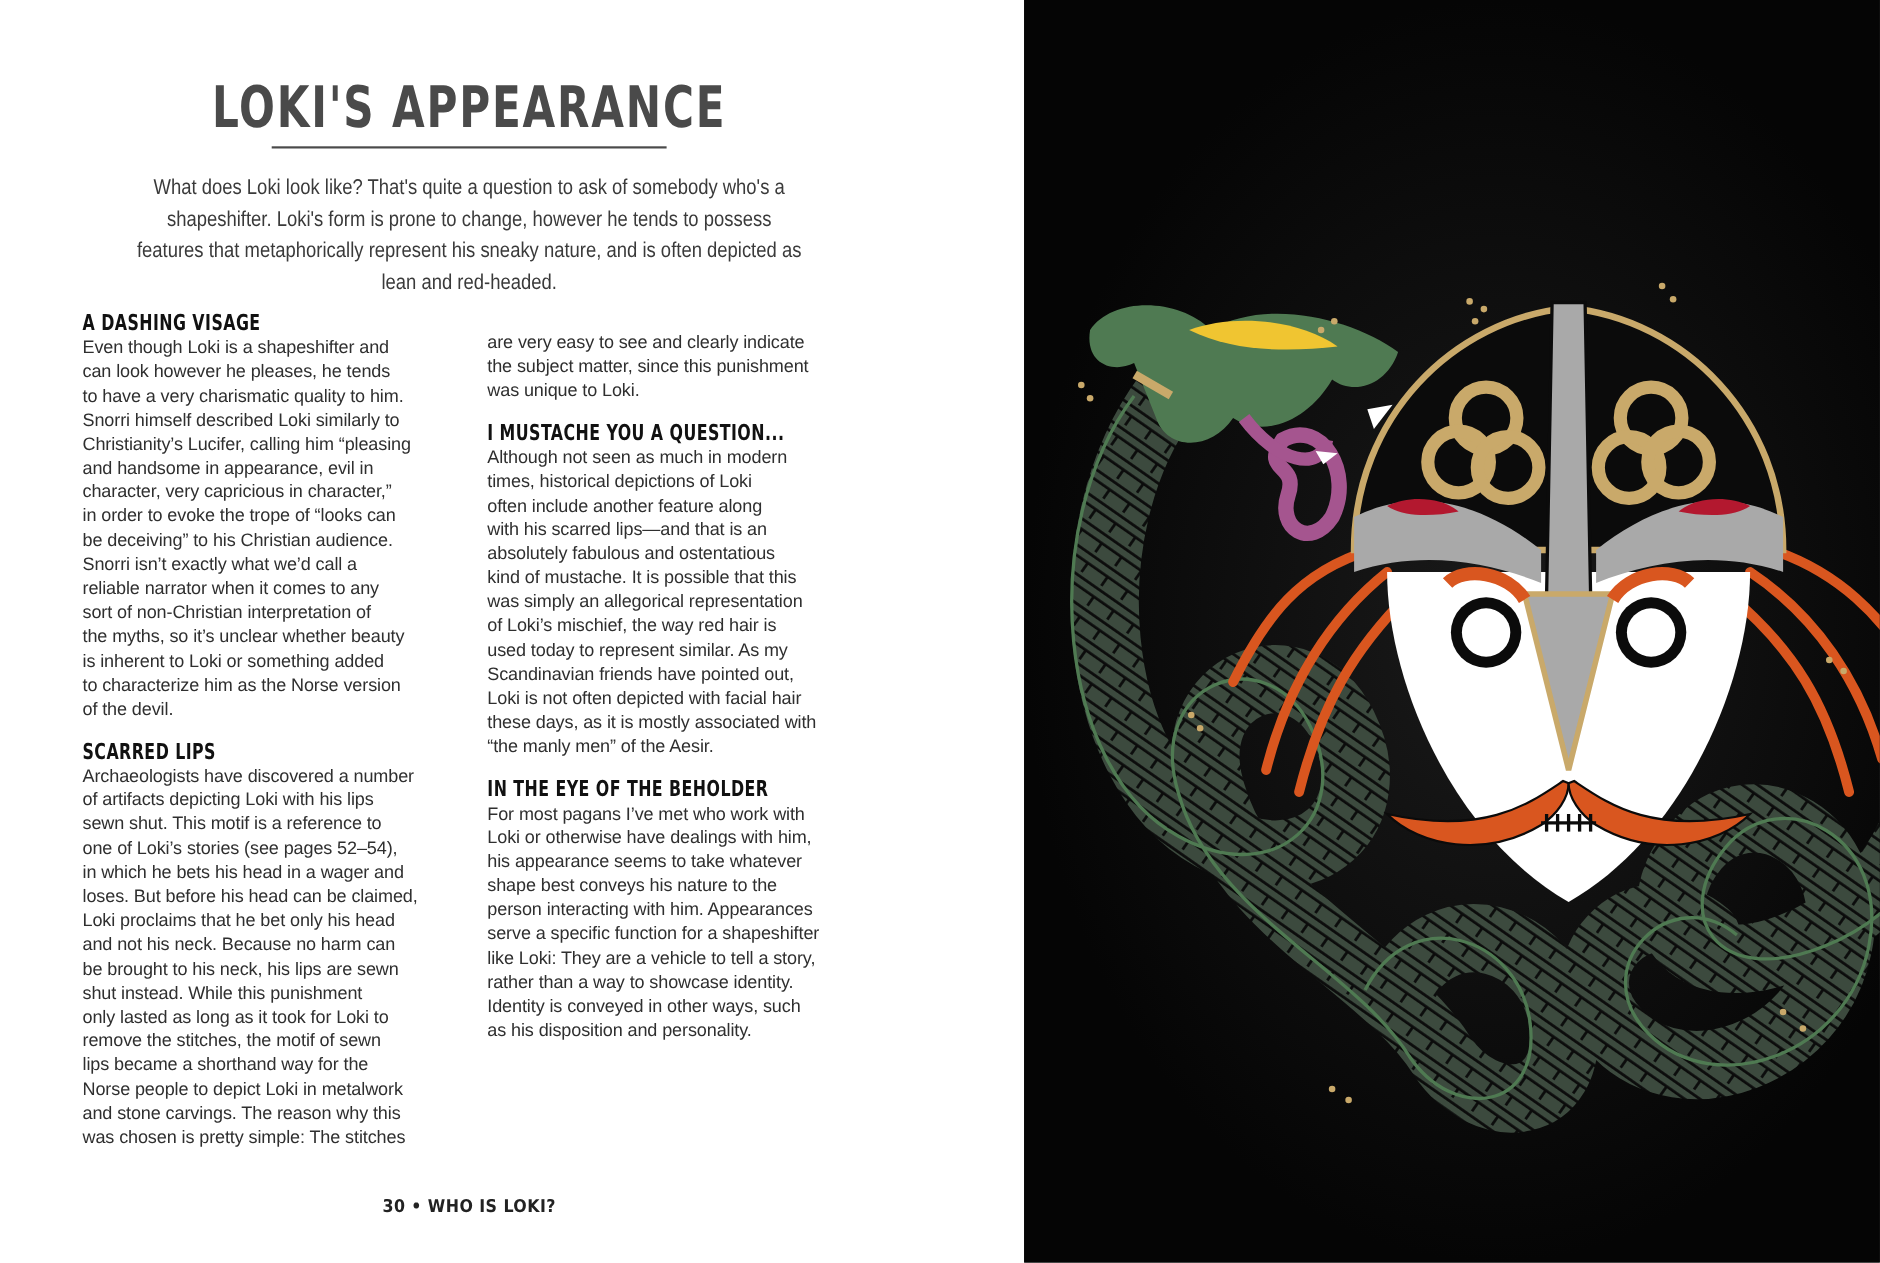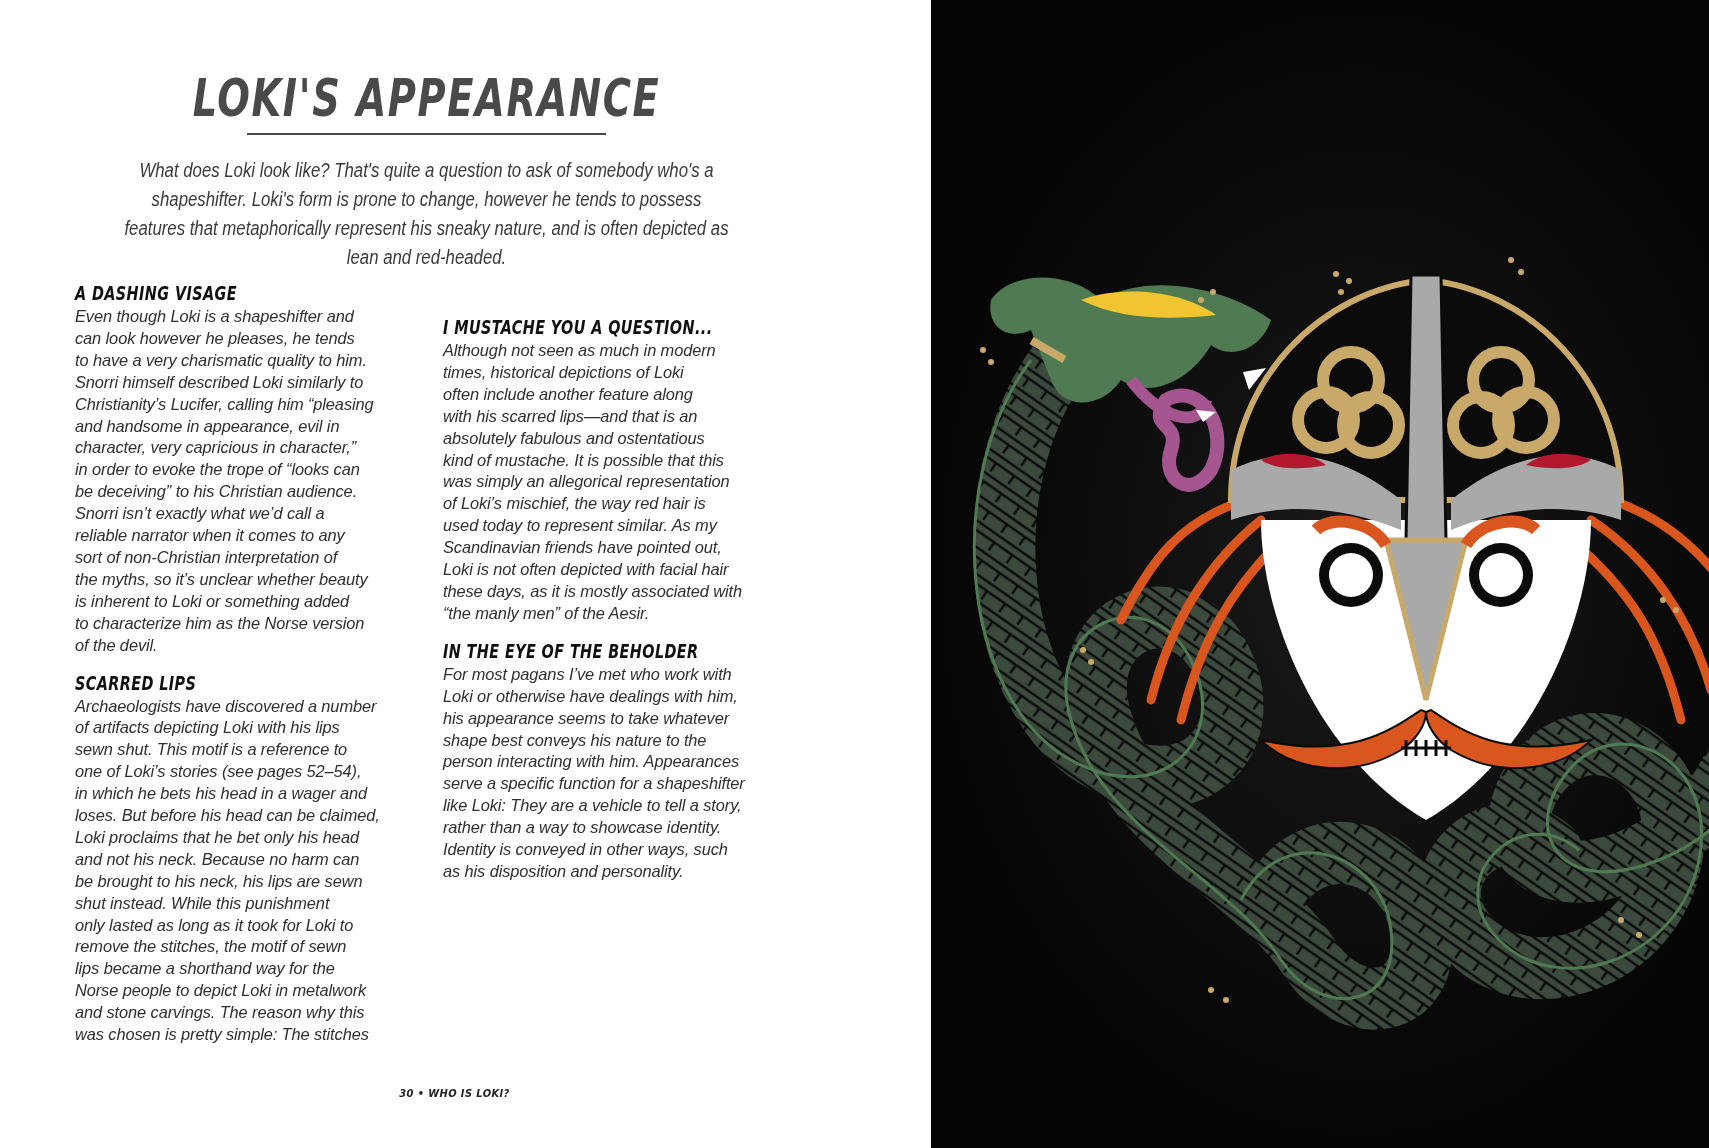--- a/index.html
+++ b/index.html
@@ -1,18 +1,18 @@
 <!DOCTYPE html>
 <html><head>
 <meta charset="utf-8">
 <style>
   html, body { margin:0; padding:0; }
   body { width:1709px; height:1148px; position:relative; overflow:hidden; background:#fff; }
   .spread { position:absolute; inset:0; display:flex; }
-  .left-page { position:relative; width:1024px; height:1148px; background:#ffffff; color:#2b2b2b;font-style:italic; }
+  .left-page { position:relative; width:1024px; height:1148px; background:#ffffff; color:#2b2b2b; }
   .right-page { position:relative; width:856px; height:1148px; background:#050505; overflow:hidden; }
   .title {
     position:absolute; left:0; width:853px; top:66px; text-align:center;
     font-family:"DejaVu Sans Condensed","DejaVu Sans",sans-serif; font-weight:bold;
     font-size:52px; letter-spacing:2px; color:#4a4a4a; line-height:64px;
     transform:scaleX(0.82); transform-origin:center;
   }
   .title-rule { position:absolute; left:247px; width:359px; top:133px; height:1.5px; background:#4a4a4a; }
   .intro {
     position:absolute; left:70px; width:713px; top:156px; text-align:center;
@@ -26,21 +26,21 @@
   .col p { margin:0; white-space:pre-line; font-weight:300; letter-spacing:-0.1px; }
   .col h3 {
     margin:0; font-family:"DejaVu Sans Condensed","DejaVu Sans",sans-serif; font-weight:bold;
     font-size:20px; line-height:26px; color:#111; letter-spacing:0.5px;
     transform:scaleX(0.8); transform-origin:left;
   }
   .gap { height:13px; }
   .folio {
     position:absolute; left:0; width:853px; top:1087px; text-align:center;
     font-family:"DejaVu Sans Condensed","DejaVu Sans",sans-serif; font-weight:bold;
-    font-size:11px; color:#222; letter-spacing:0.4px;margin-left:28px;
+    font-size:16px; color:#222; letter-spacing:0.4px;
   }
   .art { position:absolute; left:0; top:0; width:856px; height:1148px; }
 </style>
 </head>
 <body>
 
 <div class="spread">
 
   <div class="left-page">
     <div class="title">LOKI'S APPEARANCE</div>
@@ -79,20 +79,23 @@
 shut instead. While this punishment
 only lasted as long as it took for Loki to
 remove the stitches, the motif of sewn
 lips became a shorthand way for the
 Norse people to depict Loki in metalwork
 and stone carvings. The reason why this
 was chosen is pretty simple: The stitches</p>
     </div>
 
     <div class="col col2">
+      <p>are very easy to see and clearly indicate
+the subject matter, since this punishment
+was unique to Loki.</p>
       <div class="gap"></div>
       <h3>I MUSTACHE YOU A QUESTION...</h3>
       <p>Although not seen as much in modern
 times, historical depictions of Loki
 often include another feature along
 with his scarred lips—and that is an
 absolutely fabulous and ostentatious
 kind of mustache. It is possible that this
 was simply an allegorical representation
 of Loki’s mischief, the way red hair is

